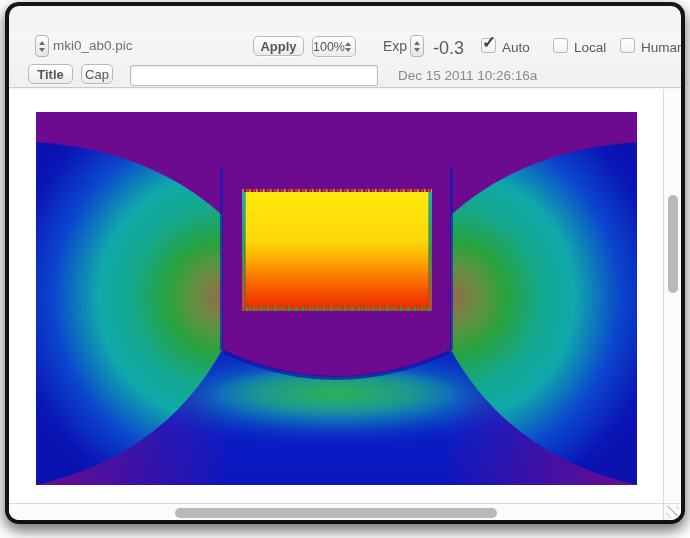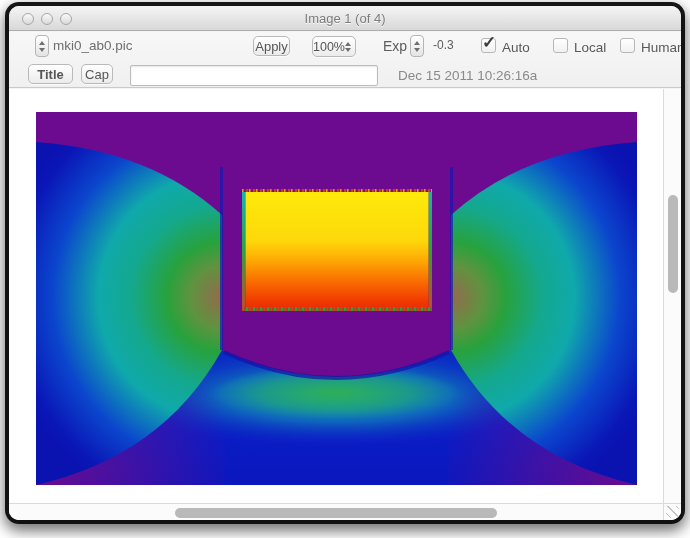--- a/index.html
+++ b/index.html
@@ -90,51 +90,45 @@
   .corner { position: absolute; right: 0; bottom: 0; width: 18px; height: 17px;
     background: #fbfbfb; border-top: 1px solid #dadada; border-left: 1px solid #dadada; }
   .grip { position: absolute; inset: 2px;
     background: repeating-linear-gradient(45deg, transparent 0 3px, #c2c2c2 3px 4px, transparent 4px 6px); }
 </style>
 </head>
 <body>
 
 <div class="mac-window">
 
-  <div class="titlebar">
-    <div class="traffic tl1"></div>
-    <div class="traffic tl2"></div>
-    <div class="traffic tl3"></div>
-    <div class="title-text">Image 1 (of 4)</div>
-  </div>
 
   <div class="toolbar">
 
     <div class="stepper" style="left:26px; top:3px;">
       <span class="tri-up"></span>
       <span class="tri-down"></span>
     </div>
     <div class="ctl-text" style="left:44px; top:6px; color:#6e6e6e;">mki0_ab0.pic</div>
 
-    <button class="btn" style="left:244px; top:4px; width:37px;">Apply</button>
+    <button class="btn" style="left:244px; top:4px; width:51px;font-weight:bold;">Apply</button>
 
     <div class="popup">
       <span class="val">100%</span>
       <span class="arrows">
         <span class="tri-up"></span>
           <span class="tri-down"></span>
       </span>
     </div>
 
     <div class="ctl-text" style="left:374px; top:6px; font-size:14px; color:#5c5c5c;">Exp</div>
     <div class="stepper" style="left:401px; top:3px;">
       <span class="tri-up"></span>
       <span class="tri-down"></span>
     </div>
-    <div class="ctl-text" style="left:424px; top:6px; font-size:12px; color:#5c5c5c;">-0.3</div>
+    <div class="ctl-text" style="left:424px; top:6px; font-size:18px; color:#5c5c5c;">-0.3</div>
 
     <div class="checkbox" style="left:472px;">
       <span class="mark">✓</span>
     </div>
     <div class="ctl-text cb-label" style="left:493px;">Auto</div>
 
     <div class="checkbox" style="left:544px;">
       <span class="mark"></span>
     </div>
     <div class="ctl-text cb-label" style="left:565px;">Local</div>

